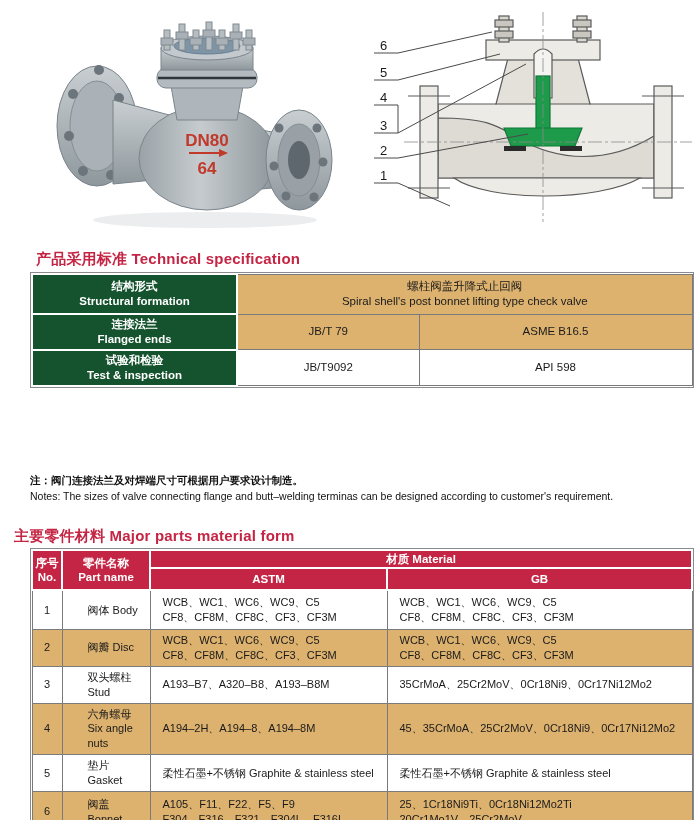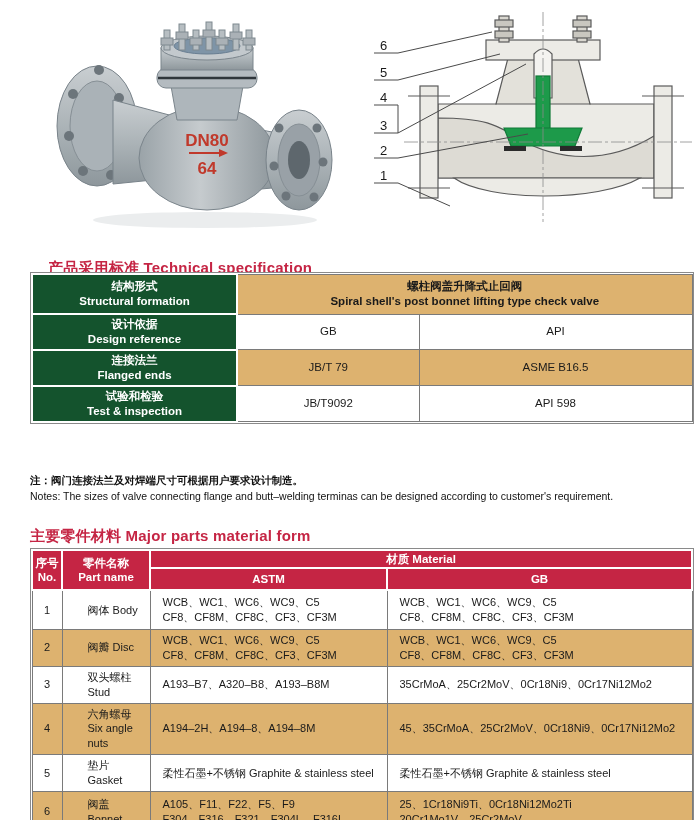--- a/index.html
+++ b/index.html
@@ -20,21 +20,21 @@
   .t1 { width:660px; }
   .t1 td.lbl {
     background:#14532d; color:#fff; font-weight:bold; text-align:center;
     font-size:11.5px; line-height:1.3; border:2px solid #fff; padding:2px 4px;
   }
   .t1 td.val {
     border:1px solid #7a7a7a; text-align:center; color:#1a1a1a;
     font-size:11.5px; line-height:1.3; padding:2px 6px; background:#fff;
   }
   .t1 td.val.tan { background:#ddb26f; }
-  .t1 td.val.strong { font-weight:bold; }
+  .t1 td.val.strong { font-weight:normal; }
 
   
   .notes { font-size:10.5px; color:#111; line-height:1.5; width:594px; }
   .notes .zh { font-weight:bold; }
 
   
   .t2 { width:660px; }
   .t2 td.hd {
     background:#c52544; color:#fff; font-weight:bold; text-align:center;
     font-size:11.5px; line-height:1.25; border:2px solid #fff; padding:1px 2px;
@@ -191,64 +191,58 @@
         <text x="22" y="44">6</text>
         <text x="22" y="71">5</text>
         <text x="22" y="96">4</text>
         <text x="22" y="124">3</text>
         <text x="22" y="149">2</text>
         <text x="22" y="174">1</text>
       </g>
     </svg>
   </div>
 
-  <div class="abs sec-heading" style="left:48px; top:250px;margin-top:9px;">产品采用标准 Technical specification</div>
+  <div class="abs sec-heading" style="left:36px; top:250px;">产品采用标准 Technical specification</div>
 
   <div class="abs twrap" style="left:30px; top:272px;">
     <table class="t1">
       <colgroup>
           <col style="width:205px">
           <col style="width:182px">
           <col style="width:273px">
         </colgroup>
       <tbody>
         <tr style="height:40px">
           <td class="lbl">结构形式
 Structural formation</td>
           <td class="val tan strong" colspan="2">螺柱阀盖升降式止回阀
 Spiral shell's post bonnet lifting type check valve</td>
         </tr>
         <tr style="height:31px">
-          <td class="lbl">设计依据
-Design reference</td>
-          <td class="val">GB</td>
-          <td class="val">API</td>
-        </tr>
-        <tr style="height:31px">
           <td class="lbl">连接法兰
 Flanged ends</td>
           <td class="val tan">JB/T 79</td>
           <td class="val tan">ASME B16.5</td>
         </tr>
         <tr style="height:31px">
           <td class="lbl">试验和检验
 Test &amp; inspection</td>
           <td class="val">JB/T9092</td>
           <td class="val">API 598</td>
         </tr>
       </tbody>
     </table>
   </div>
 
   <div class="abs notes" style="left:30px; top:473px;">
     <div class="zh">注：阀门连接法兰及对焊端尺寸可根据用户要求设计制造。</div>
     <div>Notes: The sizes of valve connecting flange and butt–welding terminas can be designed according to customer's requirement.</div>
   </div>
 
-  <div class="abs sec-heading" style="left:30px; top:527px;">主要零件材料 Major parts material form</div>
+  <div class="abs sec-heading" style="left:14px; top:527px;">主要零件材料 Major parts material form</div>
 
   <div class="abs twrap" style="left:30px; top:548px;">
     <table class="t2">
       <colgroup>
           <col style="width:30px">
           <col style="width:88px">
           <col style="width:237px">
           <col style="width:305px">
         </colgroup>
       <tbody>

